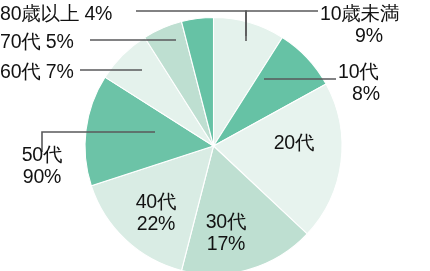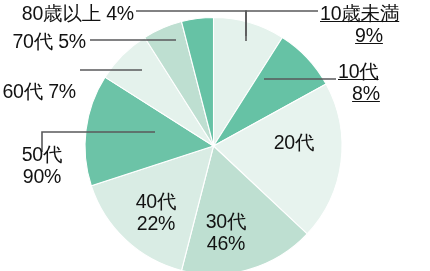--- a/index.html
+++ b/index.html
@@ -38,23 +38,23 @@
     stroke-linecap: butt;
   }
   .lbl {
     position: absolute;
     color: #121212;
     font-size: 19.5px;
     line-height: 22px;
     white-space: nowrap;
     letter-spacing: -0.2px;
   }
-  .lbl.r { text-align: right; }
+  .lbl.r { }
   .lbl.c { text-align: center; }
-  .lbl.l { text-align: left; text-decoration: underline; }
+  .lbl.l { text-align: left; }
   .lbl .pct { display: block; }
 </style>
 </head>
 <body>
 
 <div id="chart-root">
 
   <svg class="chart-svg" width="430" height="271" viewBox="0 0 430 271">
 
     <g id="slices">
@@ -76,35 +76,35 @@
       <path class="leader-line" d="M 155 132 L 42 132 L 42 152"></path>
       <path class="leader-line" d="M 246 36 L 246 11 L 318 11"></path>
       <path class="leader-line" d="M 264 79 L 336 79"></path>
     </g>
     </svg>
 
   <div class="lbl r" style="left:0px; top:2px; width:134px;">80歳以上 4%</div>
 
   <div class="lbl r" style="left:0px; top:30px; width:86px;">70代 5%</div>
 
-  <div class="lbl r" style="left:0px; top:60px; width:76px;margin-top:20px;">60代 7%</div>
+  <div class="lbl r" style="left:0px; top:60px; width:76px;">60代 7%</div>
 
   <div class="lbl c" style="left:0px; top:143px; width:84px;">
     <span>50代</span>
     <span class="pct">90%</span>
   </div>
 
   <div class="lbl c" style="left:116px; top:190px; width:80px;text-align:center;">
     <span>40代</span>
     <span class="pct">22%</span>
   </div>
 
   <div class="lbl c" style="left:186px; top:210px; width:80px;text-align:center;">
     <span>30代</span>
-    <span class="pct">46%</span>
+    <span class="pct">17%</span>
   </div>
 
   <div class="lbl c" style="left:254px; top:131px; width:80px;">
     <span>20代</span>
   </div>
 
   <div class="lbl l" style="left:320px; top:2px; width:110px;">
     <span>10歳未満</span>
     <span class="pct" style="text-align:center; width:98px;">9%</span>
   </div>

